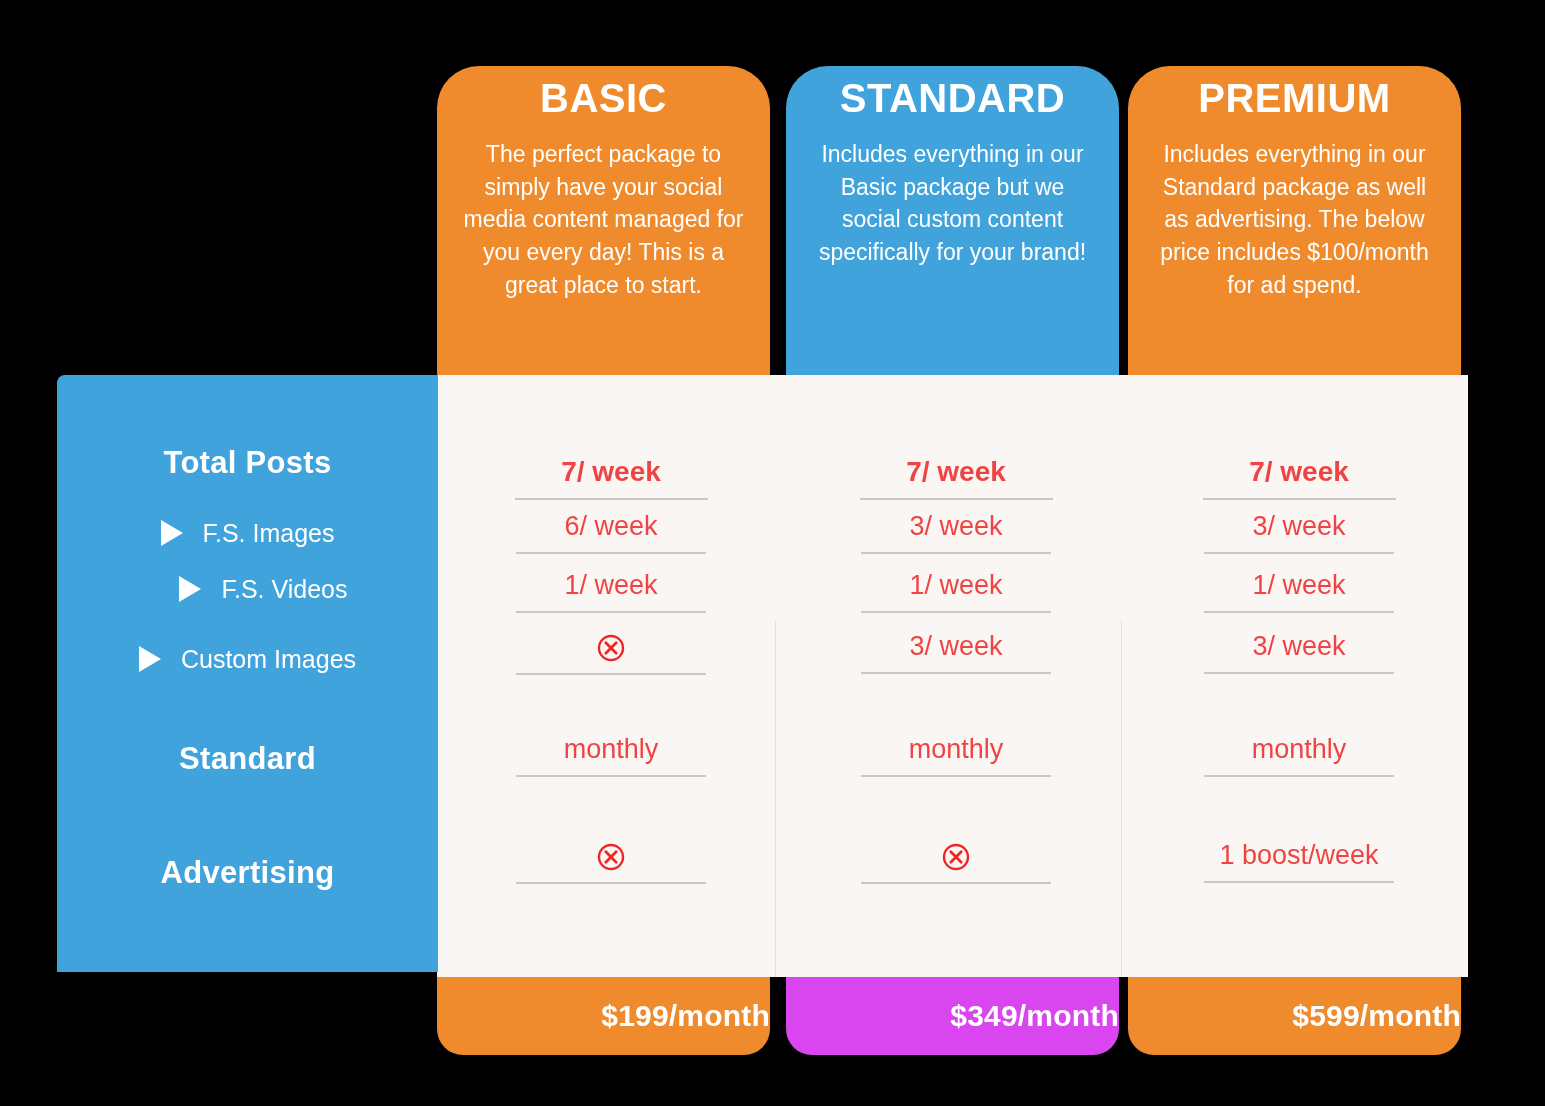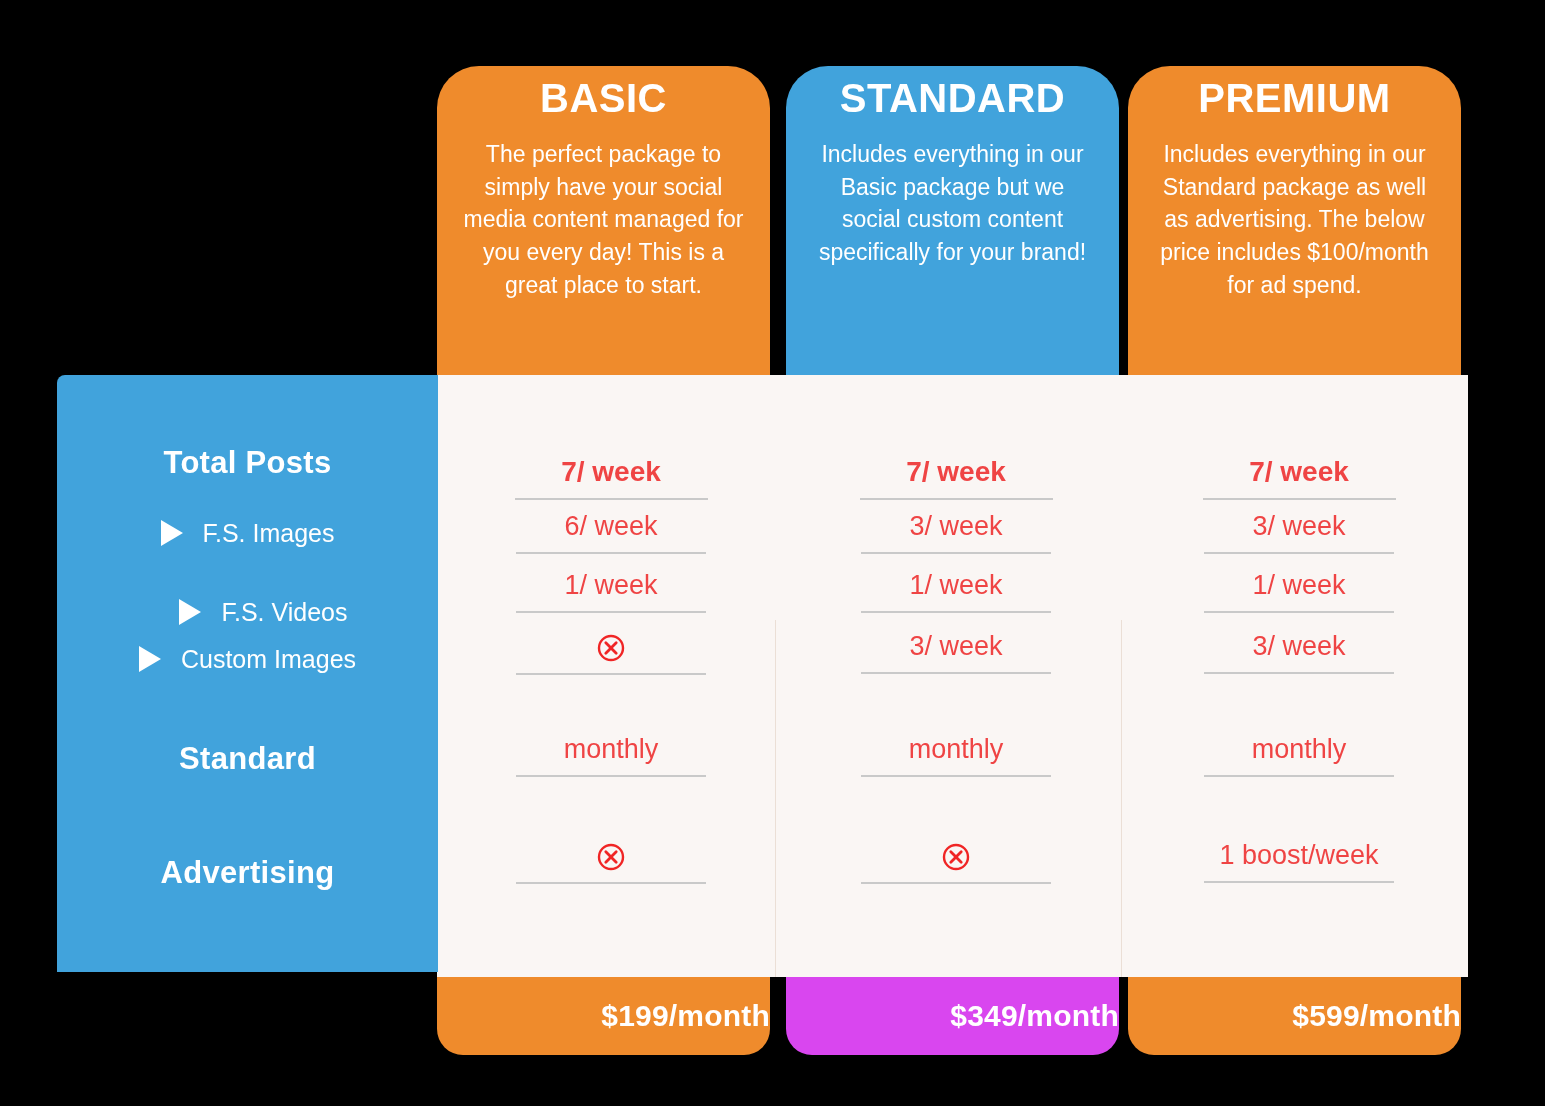--- a/index.html
+++ b/index.html
@@ -272,21 +272,21 @@
   </div>
 
   <div id="sidebar">
       <div class="side-row" style="top: 65px; height: 46px;">
         <span class="side-head">Total Posts</span>
       </div>
       <div class="side-row" style="top: 137px; height: 42px;">
         <span class="tri-icon"></span>
         <span class="side-sub">F.S. Images</span>
       </div>
-      <div class="side-row" style="top: 216px; height: 42px; padding-left: 32px;">
+      <div class="side-row" style="top: 193px; height: 42px; padding-left: 32px;">
         <span class="tri-icon"></span>
         <span class="side-sub">F.S. Videos</span>
       </div>
       <div class="side-row" style="top: 263px; height: 42px;">
         <span class="tri-icon"></span>
         <span class="side-sub">Custom Images</span>
       </div>
       <div class="side-row" style="top: 361px; height: 46px;">
         <span class="side-head">Standard</span>
       </div>

